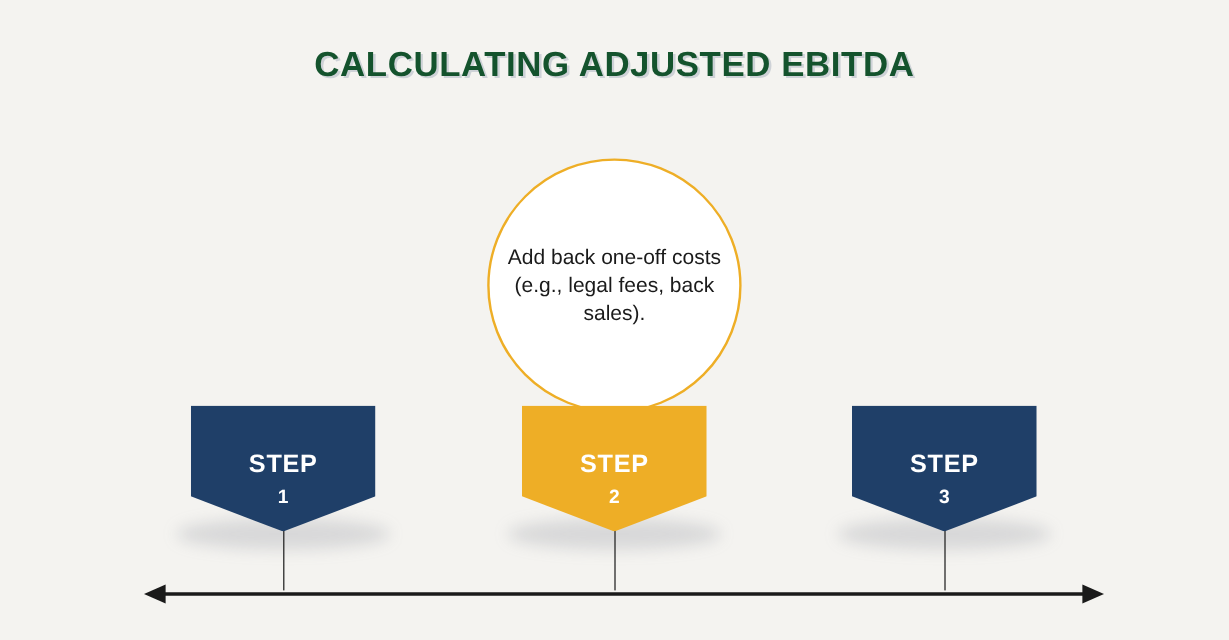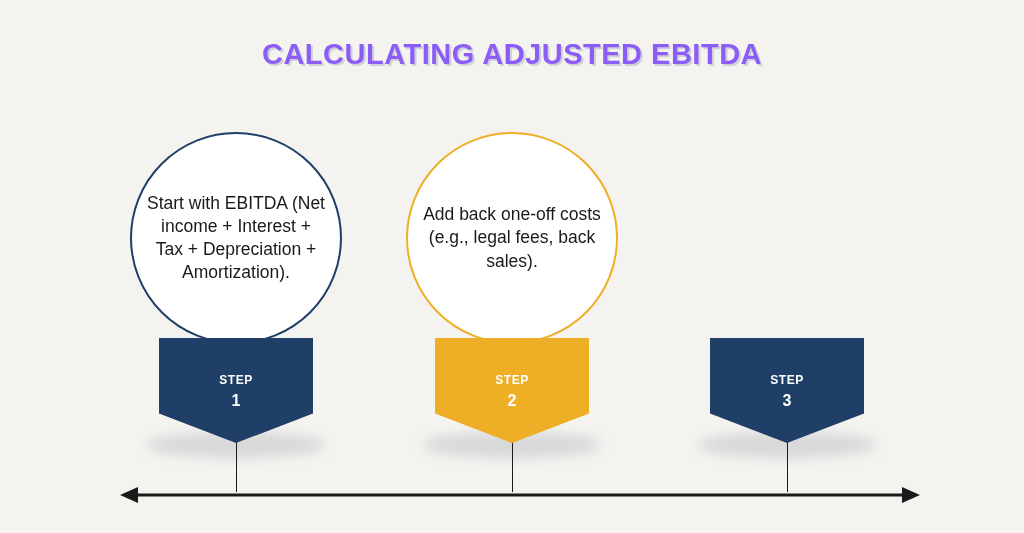--- a/index.html
+++ b/index.html
@@ -21,21 +21,21 @@
   }
   .title {
     position: absolute;
     top: 38px;
     left: 0;
     width: 100%;
     text-align: center;
     font-size: 29px;
     font-weight: bold;
     letter-spacing: 0.5px;
-    color: #8b5cf6;
+    color: #14532d;
     text-shadow: 2px 2px 0 rgba(160,170,185,0.45);
   }
   .step {
     position: absolute;
     top: 132px;
     width: 286px;
     height: 330px;
   }
   .step-1 { left: 93px; }
   .step-2 { left: 369px; }
@@ -85,21 +85,21 @@
     display: flex;
     flex-direction: column;
     align-items: center;
     justify-content: flex-start;
     padding-top: 33px;
     box-sizing: border-box;
   }
   .banner.navy { background: #1f3f68; }
   .banner.gold { background: #eeae26; }
   .banner .word {
-    font-size: 12px;
+    font-size: 21px;
     font-weight: bold;
     letter-spacing: 0.6px;
     line-height: 1.55;
   }
   .banner .num {
     font-size: 16px;
     font-weight: bold;
     line-height: 1.4;
   }
   .banner.navy .word, .banner.navy .num { color: #ffffff; }
@@ -134,23 +134,20 @@
 </head>
 <body>
 
 <div class="canvas">
 
   <div class="title">CALCULATING ADJUSTED EBITDA</div>
 
   <div class="step step-1">
     <div class="shadow-ellipse" style="left:54px; top:300px; width:178px; height:26px;"></div>
     <div class="stem"></div>
-    <div class="circle navy">
-      <div class="circle-text">Start with EBITDA (Net income + Interest + Tax + Depreciation + Amortization).</div>
-    </div>
     <div class="banner navy">
       <span class="word">STEP</span>
       <span class="num">1</span>
     </div>
   </div>
 
   <div class="step step-2">
     <div class="shadow-ellipse" style="left:54px; top:300px; width:178px; height:26px;"></div>
     <div class="stem"></div>
     <div class="circle gold">

